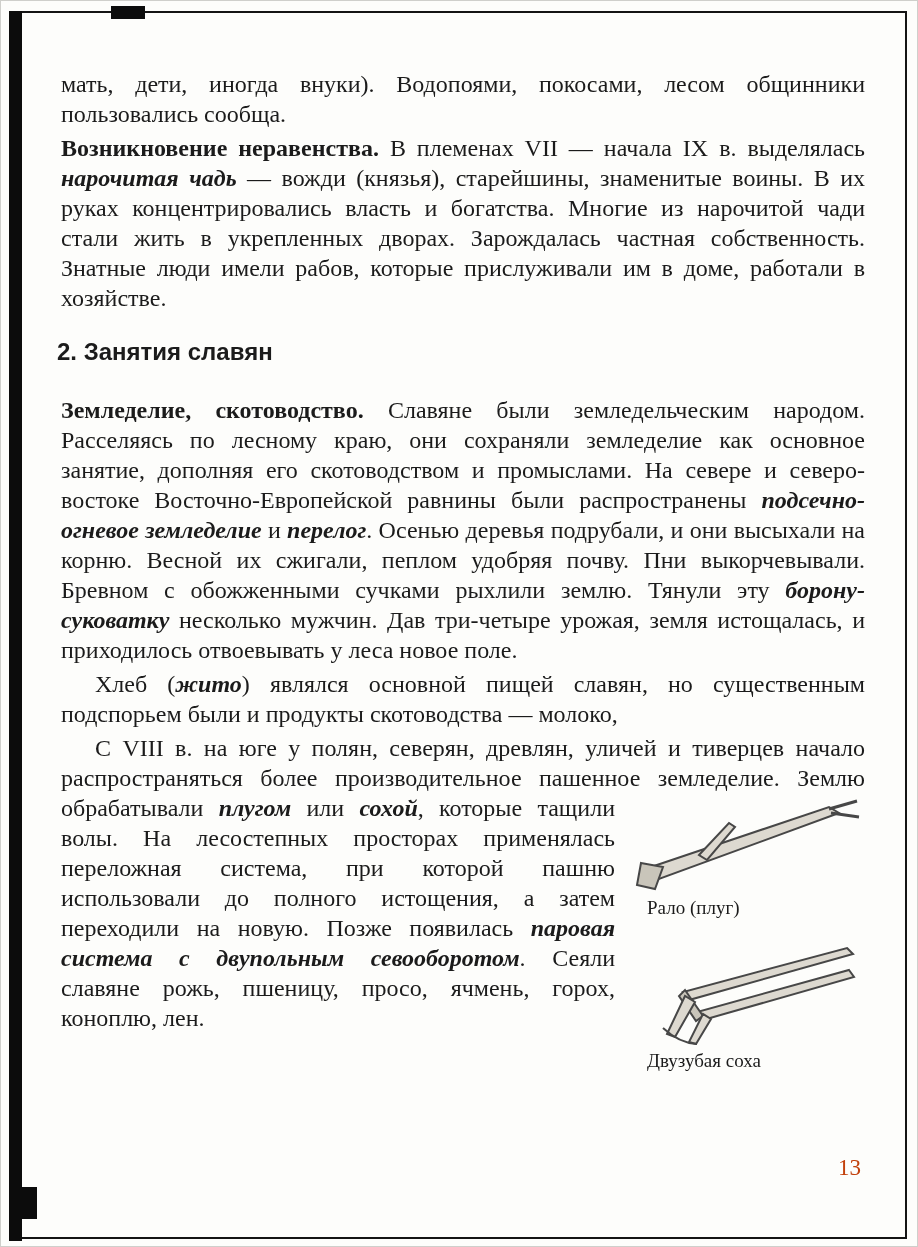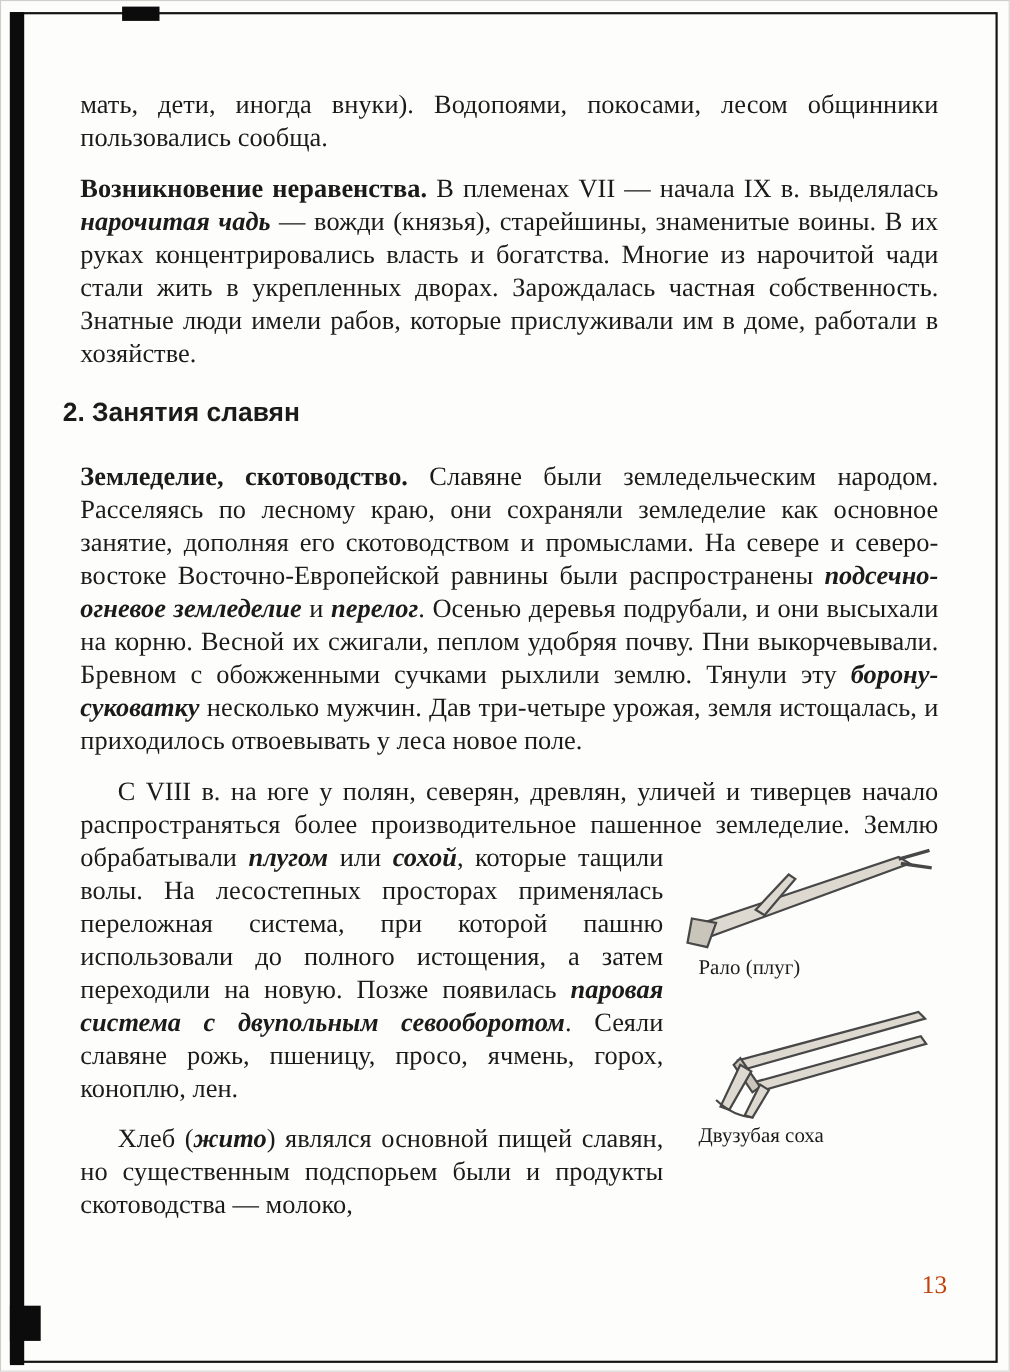--- a/index.html
+++ b/index.html
@@ -16,21 +16,21 @@
   }
   .left-bar { position:absolute; left:8px; top:10px; width:13px; height:1230px; background:#0c0c0c; }
   .mark-top { position:absolute; left:110px; top:5px; width:34px; height:13px; background:#0c0c0c; }
   .mark-bottom { position:absolute; left:8px; top:1186px; width:28px; height:32px; background:#0c0c0c; }
 
   .content {
     position:absolute; left:56px; top:64px; width:812px;
     font-size:24px; line-height:30px; text-align:justify;
     hyphens:auto;
   }
-  .content p { margin:16px;font-family:Liberation Serif, serif; }
+  .content p { margin:4px;font-family:Liberation Serif, serif; }
   .p2 { margin-top:14px; }
   .lead { font-weight:bold; }
   .term { font-style:italic; font-weight:bold; }
   h2.section {
     font-family:"Liberation Sans", sans-serif;
     font-size:24px; font-weight:bold; text-align:left;
     margin:24px 0 28px 0;
   }
   .indent { text-indent:34px; }
   .mt { margin-top:6px; }
@@ -65,20 +65,22 @@
   <div class="content">
 
     <p><span>мать, дети, иногда внуки). Водопоями, покосами, лесом общинники пользовались сообща.</span></p>
 
     <p class="p2"><span class="lead">Возникновение неравенства.</span><span> В племенах VII — начала IX в. выделялась </span><span class="term">нарочитая чадь</span><span> — вожди (князья), старейшины, знаменитые воины. В их руках концентрировались власть и богатства. Многие из нарочитой чади стали жить в укрепленных дворах. Зарождалась частная собственность. Знатные люди имели рабов, которые прислуживали им в доме, работали в хозяйстве.</span></p>
 
     <h2 class="section">2. Занятия славян</h2>
 
     <p><span class="lead">Земледелие, скотоводство.</span><span> Славяне были земледельческим народом. Расселяясь по лесному краю, они сохраняли земледелие как основное занятие, дополняя его скотоводством и промыслами. На севере и северо-востоке Восточно-Европейской равнины были распространены </span><span class="term">подсечно-огневое земледелие</span><span> и </span><span class="term">перелог</span><span>. Осенью деревья подрубали, и они высыхали на корню. Весной их сжигали, пеплом удобряя почву. Пни выкорчевывали. Бревном с обожженными сучками рыхлили землю. Тянули эту </span><span class="term">борону-суковатку</span><span> несколько мужчин. Дав три-четыре урожая, земля истощалась, и приходилось отвоевывать у леса новое поле.</span></p>
 
+    <p class="indent mt"><span>Хлеб (</span><span class="term">жито</span><span>) являлся основной пищей славян, но существенным подспорьем были и продукты скотоводства — молоко,</span></p>
+
     <p class="indent mt"><span>С VIII в. на юге у полян, северян, древлян, уличей и тиверцев начало распространяться более производительное пашенное земледелие. Землю обрабатывали </span><span class="term">плугом</span><span> или </span><span class="term">сохой</span><span class="figures">
           <span class="figure">
             <svg width="230" height="95" viewBox="0 0 230 95" xmlns="http://www.w3.org/2000/svg">
               <polygon points="12,72 196,10 206,16 26,82" fill="#ddd9d0" stroke="#474747" stroke-width="2"></polygon>
               <polygon points="8,66 30,70 22,92 4,88" fill="#c9c5ba" stroke="#474747" stroke-width="2"></polygon>
               <polygon points="66,58 96,26 102,30 74,63" fill="#ddd9d0" stroke="#474747" stroke-width="2"></polygon>
               <line x1="196" y1="12" x2="224" y2="4" stroke="#474747" stroke-width="3"></line>
               <line x1="198" y1="16" x2="226" y2="20" stroke="#474747" stroke-width="3"></line>
             </svg>
             <span class="caption">Рало (плуг)</span>
@@ -89,18 +91,16 @@
               <polygon points="216,30 221,37 70,80 64,72" fill="#ddd9d0" stroke="#474747" stroke-width="2"></polygon>
               <polygon points="52,50 70,76 63,81 46,56" fill="#c9c5ba" stroke="#474747" stroke-width="2"></polygon>
               <polygon points="52,56 34,94 42,97 62,62" fill="#ddd9d0" stroke="#474747" stroke-width="2"></polygon>
               <polygon points="70,74 56,102 63,104 78,79" fill="#ddd9d0" stroke="#474747" stroke-width="2"></polygon>
               <path d="M30,88 Q46,103 64,104" fill="none" stroke="#474747" stroke-width="2"></path>
             </svg>
             <span class="caption last">Двузубая соха</span>
           </span>
         </span><span>, которые тащили волы. На лесостепных просторах применялась переложная система, при которой пашню использовали до полного истощения, а затем переходили на новую. Позже появилась </span><span class="term">паровая система с двупольным севооборотом</span><span>. Сеяли славяне рожь, пшеницу, просо, ячмень, горох, коноплю, лен.</span></p>
 
-    <p class="indent mt"><span>Хлеб (</span><span class="term">жито</span><span>) являлся основной пищей славян, но существенным подспорьем были и продукты скотоводства — молоко,</span></p>
-
   </div>
 
   <div class="page-number">13</div>
 </div>
 
 </body></html>

